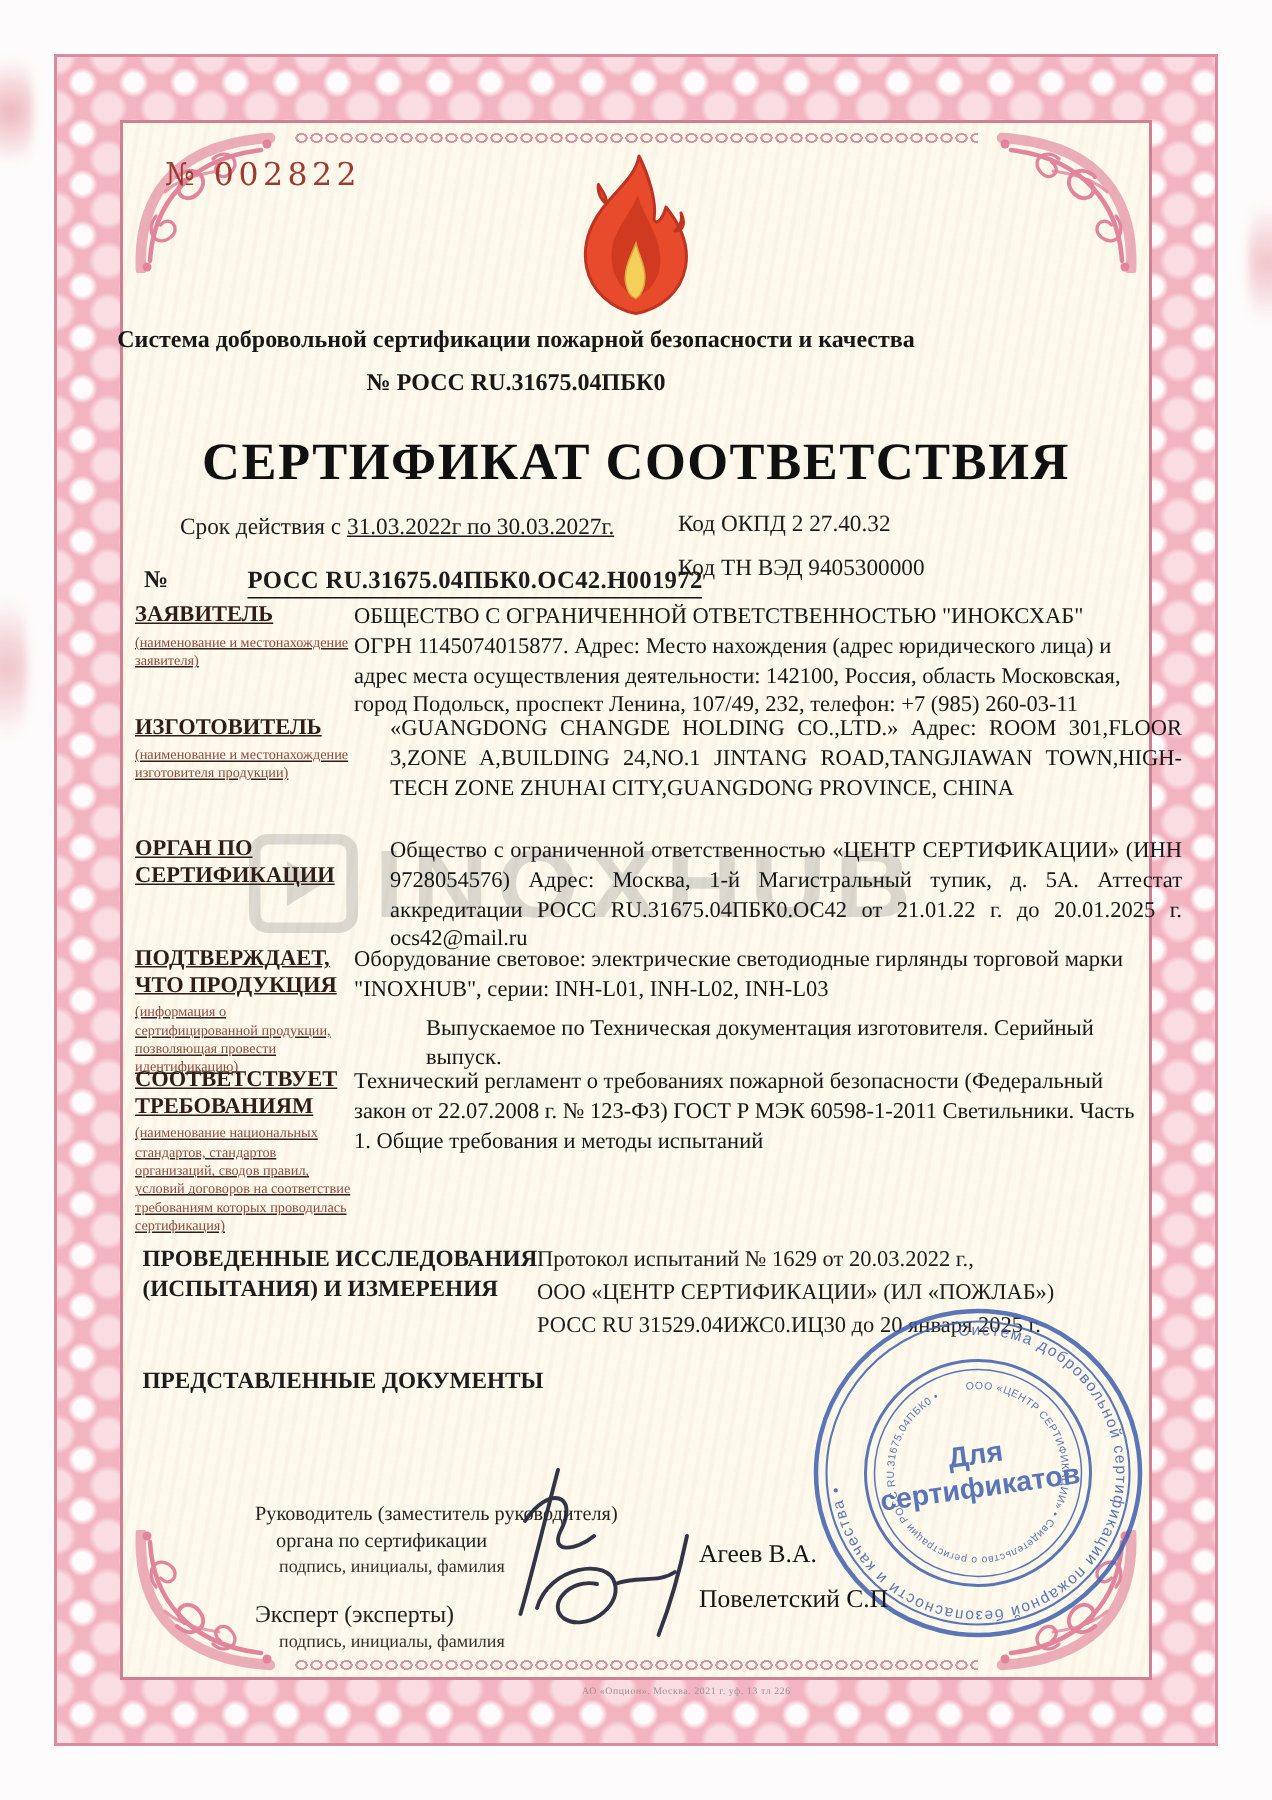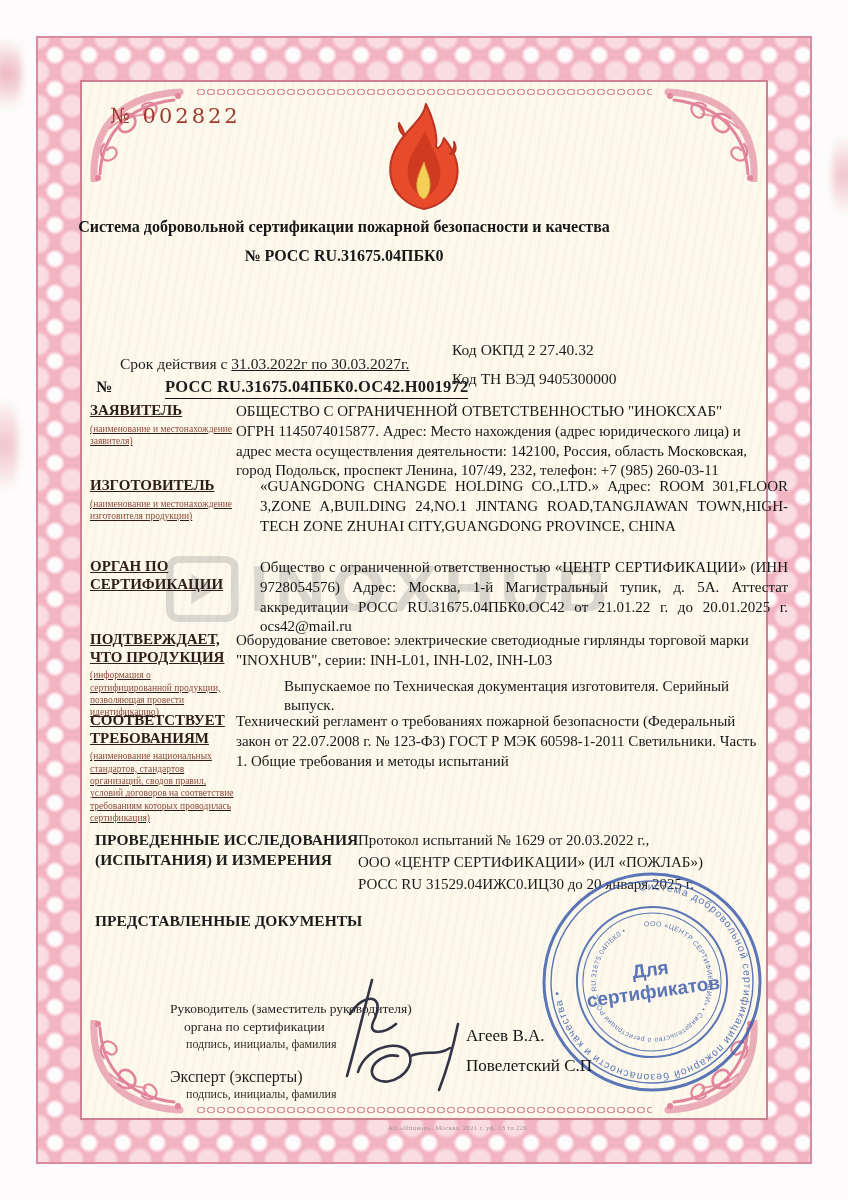--- a/index.html
+++ b/index.html
@@ -23,21 +23,21 @@
   .blob{position:absolute;border-radius:50%;filter:blur(3px);pointer-events:none;}
   
   .serial{position:absolute;left:110px;top:104px;font-family:"DejaVu Serif",serif;
           font-size:21px;letter-spacing:3px;color:#9e3a30;}
   .flame{position:absolute;left:384px;top:102px;}
   .sysline{position:absolute;left:0;width:688px;text-align:center;font-weight:bold;font-size:16px;color:#171717;}
   .sys1{top:218px;} .sys2{top:247px;}
   .title{position:absolute;left:0;top:288px;width:848px;text-align:center;font-weight:bold;
          font-size:35px;letter-spacing:1px;color:#101010;}
   
-  .validity{position:absolute;left:120px;top:343px;font-size:15.5px;margin-top:12px;}
+  .validity{position:absolute;left:120px;top:343px;font-size:15.5px;}
   .validity .u{text-decoration:underline;}
   .okpd{position:absolute;left:452px;top:341px;font-size:15.5px;}
   .tnved{position:absolute;left:452px;top:370px;font-size:15.5px;}
   .regno-label{position:absolute;left:96px;top:378px;font-weight:bold;font-size:16px;}
   .regno{position:absolute;left:165px;top:377px;font-weight:bold;font-size:16.5px;letter-spacing:.2px;
          border-bottom:1.6px solid #161616;padding-bottom:1px;}
   
   .sec{position:absolute;left:0;width:848px;}
   .sec .lab{position:absolute;left:90px;width:144px;font-weight:bold;font-size:15px;
             color:#2e1d18;line-height:1.18;}
@@ -143,20 +143,21 @@
 
   <svg class="flame" width="80" height="112" viewBox="0 0 80 112">
     <path d="M42,2 C40,14 30,22 20,34 C10,46 4,60 7,76 C10,92 24,104 40,107 C56,104 70,93 73,76 C76,60 68,46 60,36 C57,46 53,48 52,44 C54,32 48,14 42,2 Z
              M20,34 C16,30 14,26 15,21 C18,26 21,30 20,34 Z M66,52 C70,48 71,44 70,40 C73,46 72,52 66,52 Z" fill="#e84b2c" stroke="#bd3423" stroke-width="2" stroke-linejoin="round"></path>
     <path d="M41,28 C36,42 26,50 24,64 C22,80 30,92 40,96 C50,92 58,82 56,67 C54,52 45,42 41,28 Z" fill="#cf3a20"></path>
     <path d="M40,60 C36,70 32,77 33,86 C34,93 37,96 40,97 C43,95 46,90 46,83 C46,74 42,69 40,60 Z" fill="#f5d058" stroke="#d8a63a" stroke-width="1"></path>
   </svg>
 
   <div class="sysline sys1">Система добровольной сертификации пожарной безопасности и качества</div>
   <div class="sysline sys2">№ РОСС RU.31675.04ПБК0</div>
+  <div class="title">СЕРТИФИКАТ СООТВЕТСТВИЯ</div>
 
   <div class="validity">
     <span>Срок действия с </span><span class="u">31.03.2022г по 30.03.2027г.</span>
   </div>
   <div class="okpd">Код ОКПД 2  27.40.32</div>
   <div class="tnved">Код ТН ВЭД 9405300000</div>
   <div class="regno-label">№</div>
   <div class="regno">РОСС RU.31675.04ПБК0.ОС42.Н001972</div>
 
   <div class="sec s-applicant">

